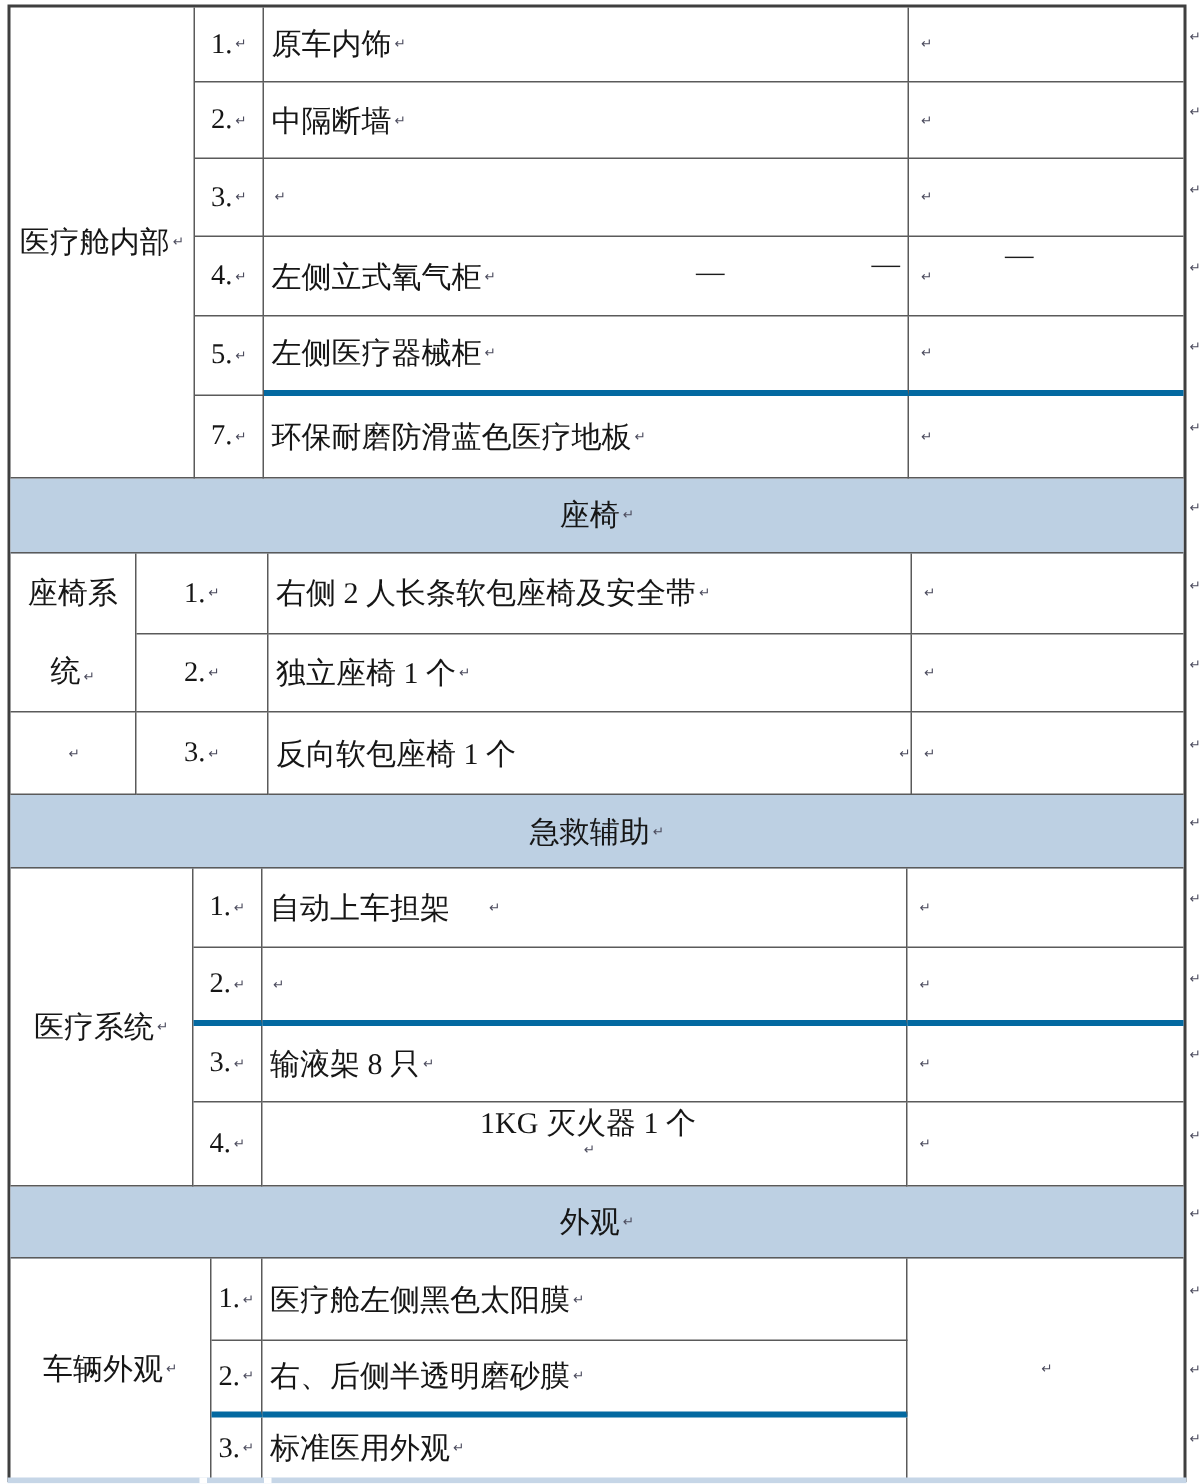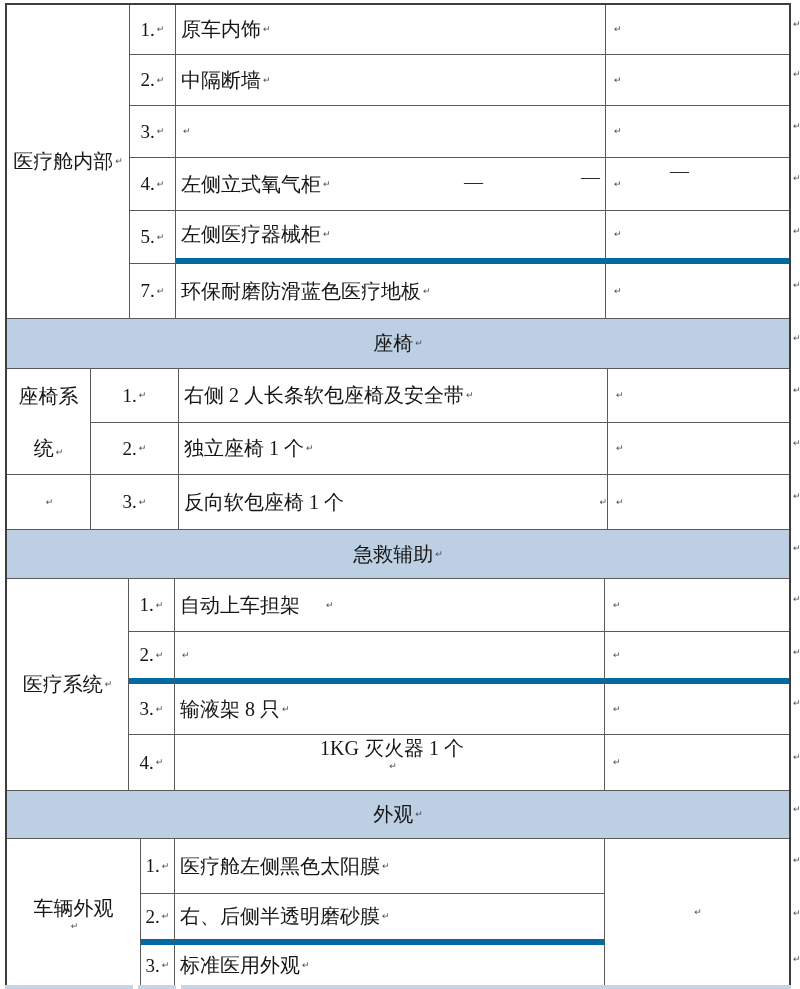--- a/index.html
+++ b/index.html
@@ -8,21 +8,21 @@
   .tbl{position:absolute;left:5px;top:3px;width:786px;border:2px solid #3f3f3f;box-sizing:border-box;}
   .sec{display:grid;width:100%;}
   .sec1{grid-template-columns:123px 46px 430px 1fr;grid-template-rows:50px 51px 52px 53px 53px 55px;}
   .sec2{grid-template-columns:84px 88px 429px 1fr;grid-template-rows:54px 52px 55px;}
   .sec3{grid-template-columns:122px 46px 430px 1fr;grid-template-rows:53px 52px 51px 56px;}
   .sec4{grid-template-columns:134px 34px 430px 1fr;grid-template-rows:55px 51px 41px;}
   .cell{box-sizing:border-box;border-right:1px solid #5a5a5a;border-bottom:1px solid #5a5a5a;
         display:flex;align-items:center;overflow:hidden;}
   .last{border-right:none;}
   .nobot{border-bottom:none;}
-  .thick{border-bottom:6px solid #0369a1;}
+  .thick{border-bottom:4px solid #0369a1;}
   .cat{justify-content:center;text-align:center;font-size:20px;padding:0 2px;}
   .cat2l{line-height:52px;padding:0 9px;}
   .num{justify-content:center;font-size:19px;}
   .item{padding-left:5px;font-size:20px;}
   .val{padding-left:6px;}
   .hdr{box-sizing:border-box;background:#bdd0e3;border-bottom:1px solid #5a5a5a;
        display:flex;align-items:center;justify-content:center;font-size:20px;}
   .h1{height:50px;} .h2{height:49px;} .h3{height:48px;}
   .pm{font-size:9px;color:#4c4c5e;margin-left:2px;line-height:1;flex:none;}
   .endmarks{position:absolute;left:793px;top:0;width:8px;height:989px;}
@@ -223,21 +223,21 @@
           <span class="pm">↵</span>
         </div>
     </div>
 
     <div class="hdr h3">
         <span>外观</span>
         <span class="pm">↵</span>
       </div>
 
     <div class="sec sec4">
-      <div class="cell cat nobot" style="grid-column:1;grid-row:1/4;flex-direction:column;">
+      <div class="cell cat nobot" style="grid-column:1;grid-row:1/4;">
           <span>车辆外观</span>
           <span class="pm">↵</span>
         </div>
 
       <div class="cell num" style="grid-column:2;grid-row:1;">
           <span>1.</span>
           <span class="pm">↵</span>
         </div>
       <div class="cell item" style="grid-column:3;grid-row:1;">
           <span>医疗舱左侧黑色太阳膜</span>

